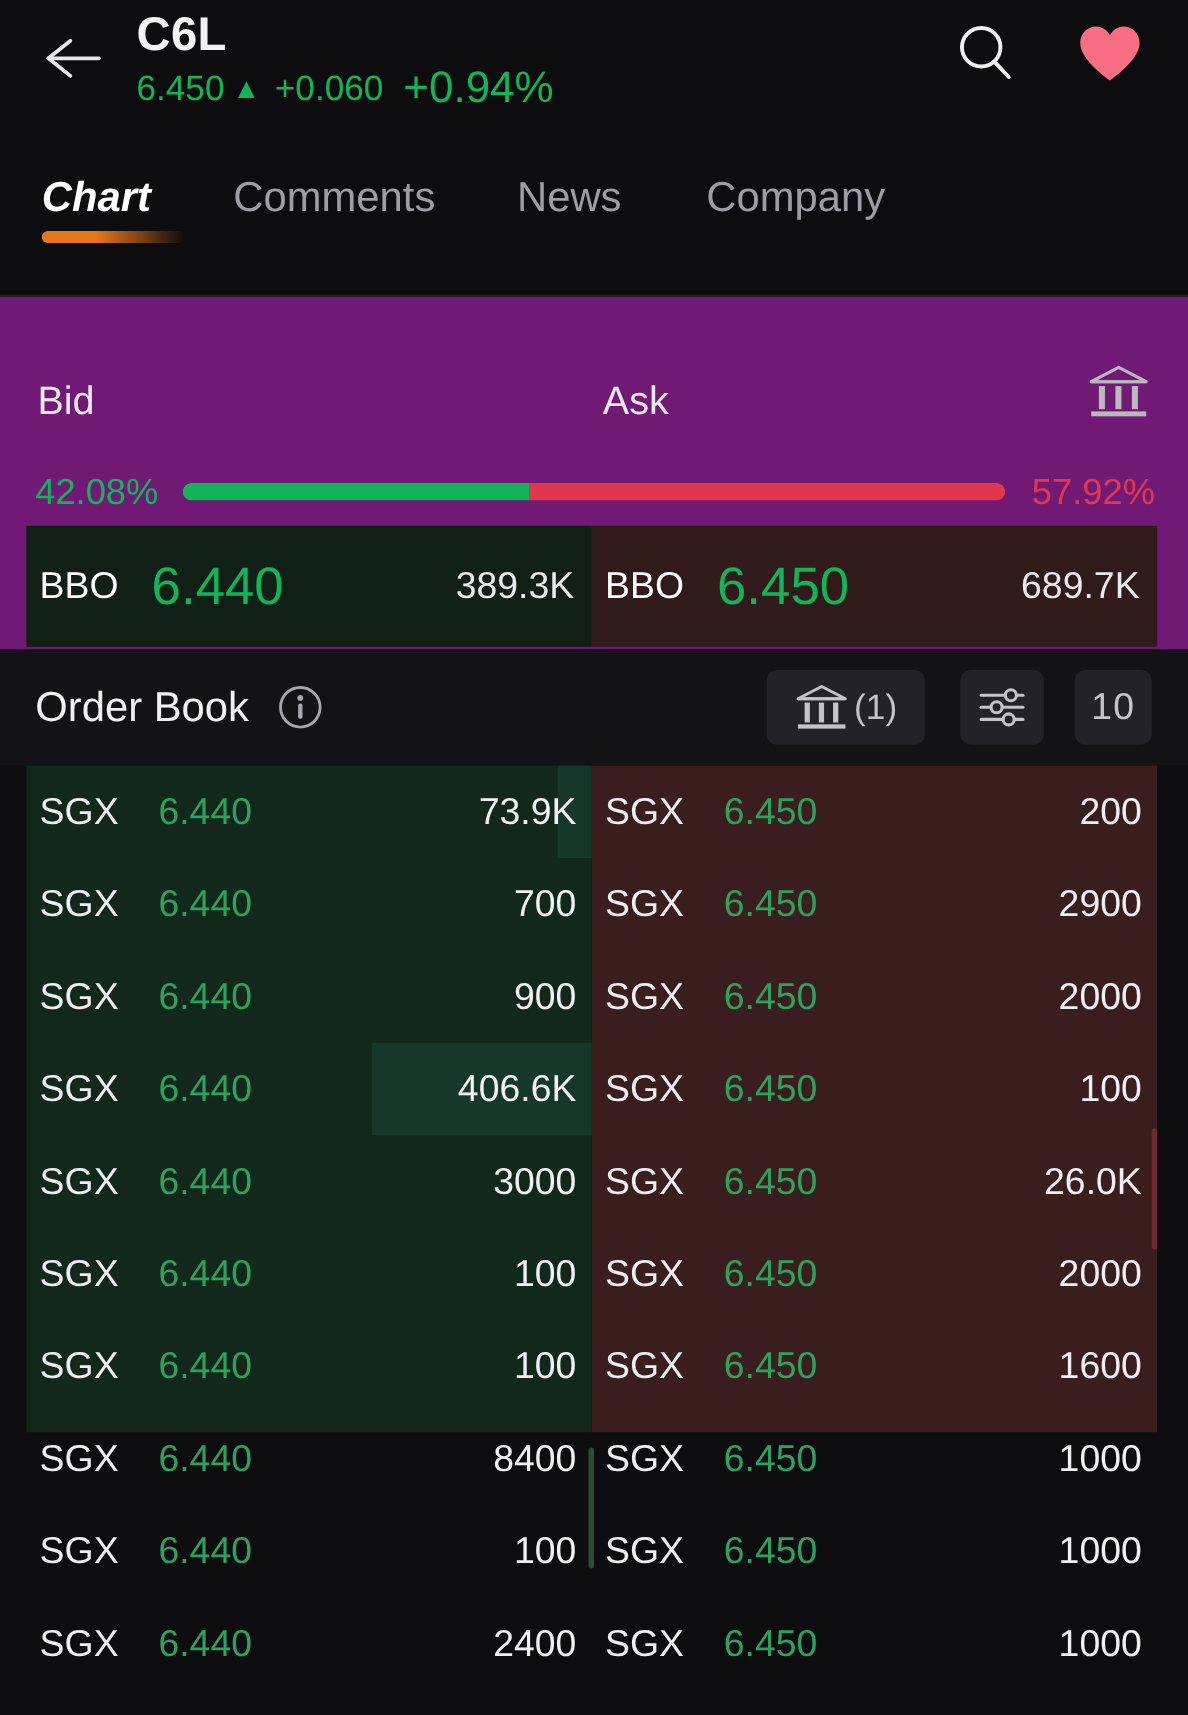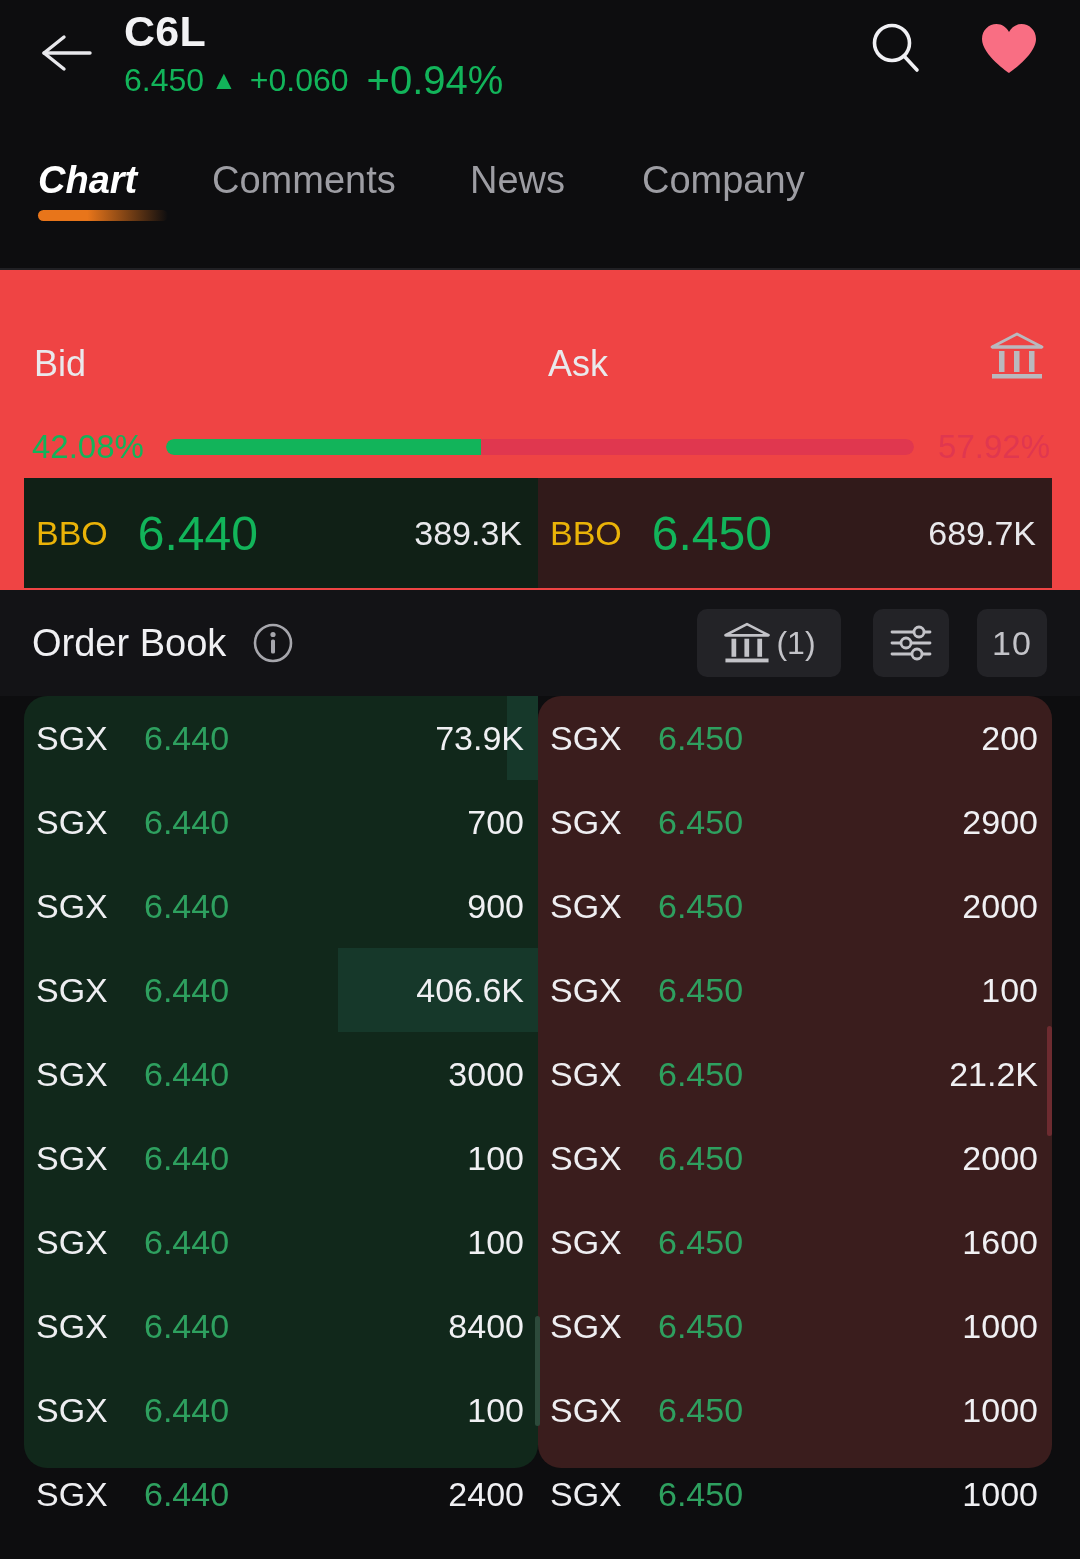--- a/index.html
+++ b/index.html
@@ -32,56 +32,56 @@
   .tabs{ position:absolute; left:0; top:150px; width:1080px; height:120px; }
   .tab{ position:absolute; top:0; font-size:38px; color:#9d9da3; cursor:pointer; white-space:nowrap; line-height:60px;}
   .tab.active{ color:#ffffff; font-weight:bold; font-style:italic; }
   .tab-underline{
     position:absolute; left:38px; top:60px; width:130px; height:11px; border-radius:6px;
     background:linear-gradient(90deg,#e8751a 0%,#e8751a 38%,rgba(232,117,26,0) 100%);
   }
   .tab-sep{ position:absolute; left:0; top:268px; width:1080px; height:2px; background:#202024; }
 
   
-  .ba-panel{ position:absolute; left:0; top:270px; width:1080px; height:320px; background:#ef4444; }
+  .ba-panel{ position:absolute; left:0; top:270px; width:1080px; height:320px; background:#701a75; }
   .ba-label{ position:absolute; font-size:36px; color:#e9e9ec; line-height:44px;}
   .bank-icon-top{ position:absolute; left:988px; top:330px; width:58px; height:52px; cursor:pointer; }
 
   .ratio-row{ position:absolute; left:0; top:423px; width:1080px; height:48px; }
   .ratio-left{ position:absolute; left:32px; top:0; font-size:33px; color:#12b45a; line-height:48px;}
   .ratio-right{ position:absolute; right:30px; top:0; font-size:33px; color:#e0374f; line-height:48px;}
   .ratio-bar{ position:absolute; left:166px; top:16px; width:748px; height:16px; border-radius:9px; overflow:hidden; display:flex;}
   .ratio-bar .g{ background:#12b45a; height:100%; border-radius:9px 0 0 9px;}
   .ratio-bar .r{ background:#e0374f; height:100%; border-radius:0 9px 9px 0;}
 
   .bbo-row{ position:absolute; left:0; top:478px; width:1080px; height:110px; display:flex;}
   .bbo-cell{ position:relative; height:110px; display:flex; align-items:center;}
   .bbo-bid{ margin-left:24px; width:514px; background:#102016; }
   .bbo-ask{ width:514px; background:#311a1a; }
-  .bbo-tag{ font-size:34px; color:#eab308; margin-left:12px; }
+  .bbo-tag{ font-size:34px; color:#ffffff; margin-left:12px; }
   .bbo-price{ font-size:48px; color:#12b45a; margin-left:30px; }
   .bbo-qty{ position:absolute; right:16px; font-size:34px; color:#e9e9ec;}
 
   
   .ob-head{ position:absolute; left:0; top:590px; width:1080px; height:106px; background:#131316; display:flex; align-items:center;}
   .ob-title{ position:absolute; left:32px; font-size:38px; color:#f0f0f3; line-height:48px;}
   .ob-info{ position:absolute; left:252px; width:42px; height:42px; cursor:pointer;}
   .ob-btn{
     position:absolute; height:68px; background:#232327; border-radius:10px;
     display:flex; align-items:center; justify-content:center; cursor:pointer;
   }
   .ob-btn-bank{ left:697px; width:144px; gap:4px;}
   .ob-btn-bank .cnt{ font-size:32px; color:#c3c3c8; }
   .ob-btn-filter{ left:873px; width:76px;}
   .ob-btn-num{ left:977px; width:70px; }
   .ob-btn-num span{ font-size:34px; color:#c3c3c8; letter-spacing:1px;}
 
   
   .ob-body{ position:absolute; left:0; top:696px; width:1080px; height:863px; }
-  .ob-col{ position:absolute; top:0; height:772px;border-radius:23px; }
+  .ob-col{ position:absolute; top:0; height:606px; }
   .ob-col.bid{ left:24px; width:514px; background:#11281b; }
   .ob-col.ask{ left:538px; width:514px; background:#3a1d1d; }
 
   .ob-row{ position:absolute; left:0; width:100%; height:84px; }
   .depth{ position:absolute; top:0; height:84px; }
   .bid .depth{ background:#16382a; right:0; }
 
   .cell-txt{ position:absolute; top:0; height:84px; display:flex; align-items:center; font-size:34px; }
   .venue{ left:12px; color:#eeeef1; }
   .price{ left:120px; color:#2ea05f; }
@@ -285,21 +285,21 @@
           <div class="cell-txt qty">2000</div>
         </div>
         <div class="ob-row ask" style="top: 252px;">
           <div class="cell-txt venue">SGX</div>
           <div class="cell-txt price">6.450</div>
           <div class="cell-txt qty">100</div>
         </div>
         <div class="ob-row ask" style="top: 336px;">
           <div class="cell-txt venue">SGX</div>
           <div class="cell-txt price">6.450</div>
-          <div class="cell-txt qty">21.2K</div>
+          <div class="cell-txt qty">26.0K</div>
         </div>
         <div class="ob-row ask" style="top: 420px;">
           <div class="cell-txt venue">SGX</div>
           <div class="cell-txt price">6.450</div>
           <div class="cell-txt qty">2000</div>
         </div>
         <div class="ob-row ask" style="top: 504px;">
           <div class="cell-txt venue">SGX</div>
           <div class="cell-txt price">6.450</div>
           <div class="cell-txt qty">1600</div>

